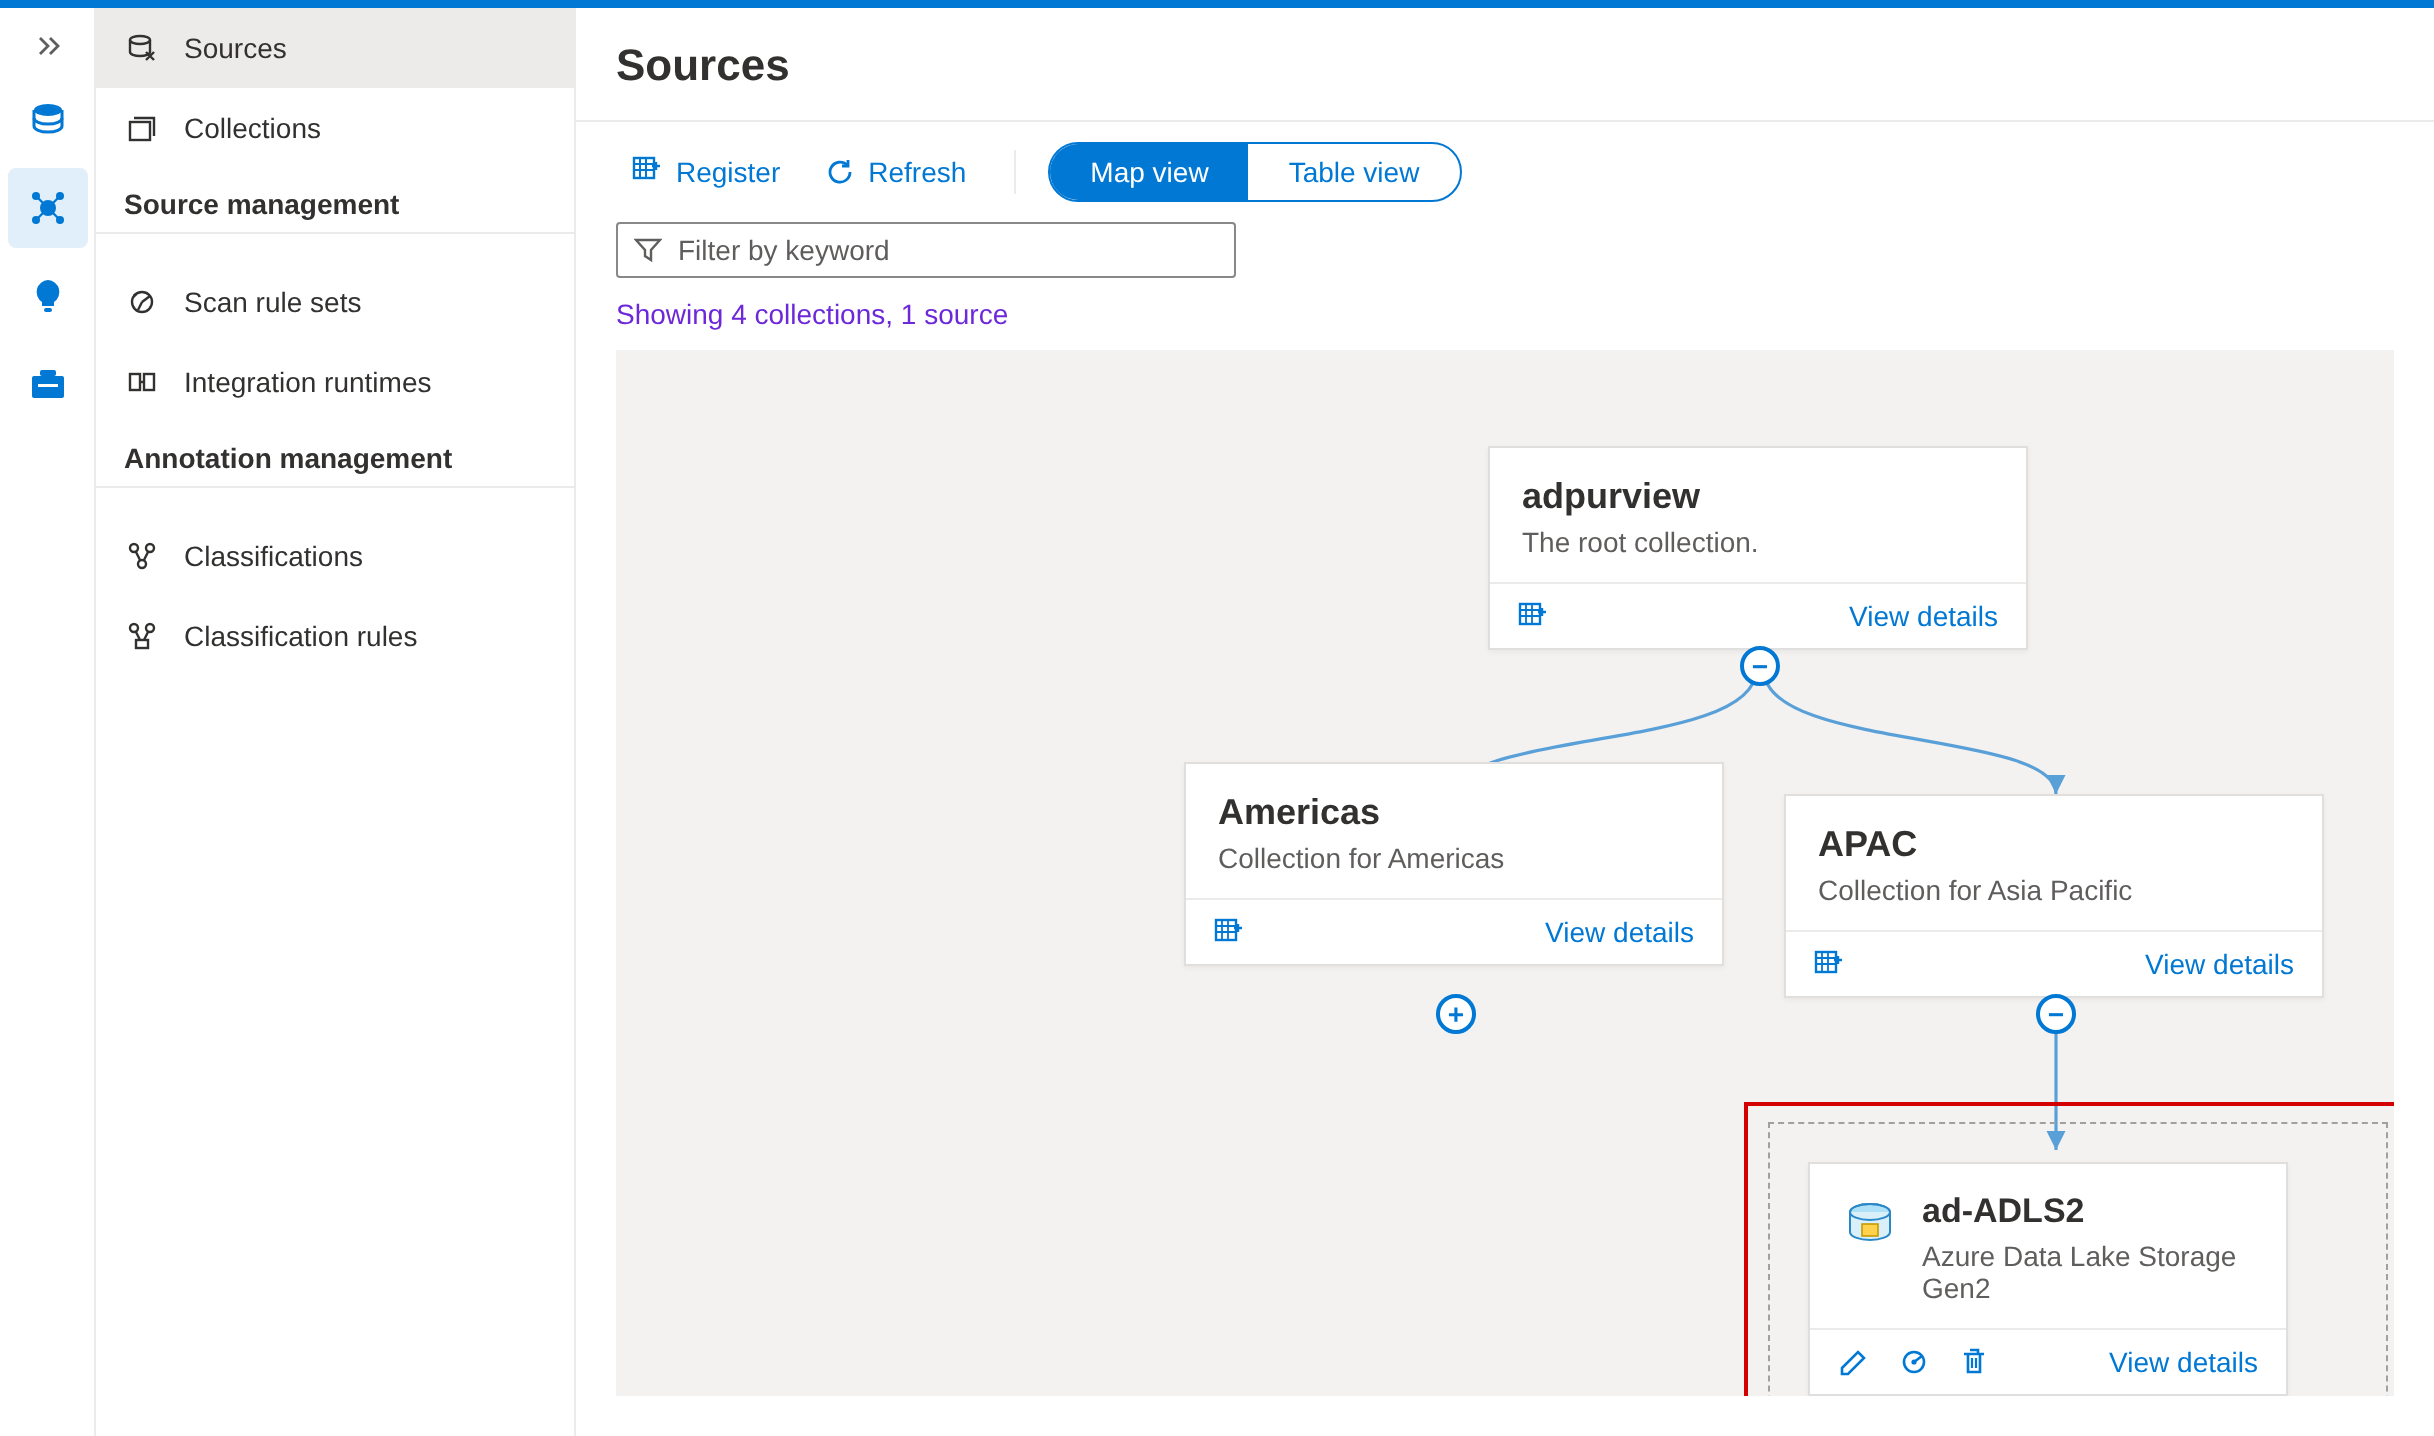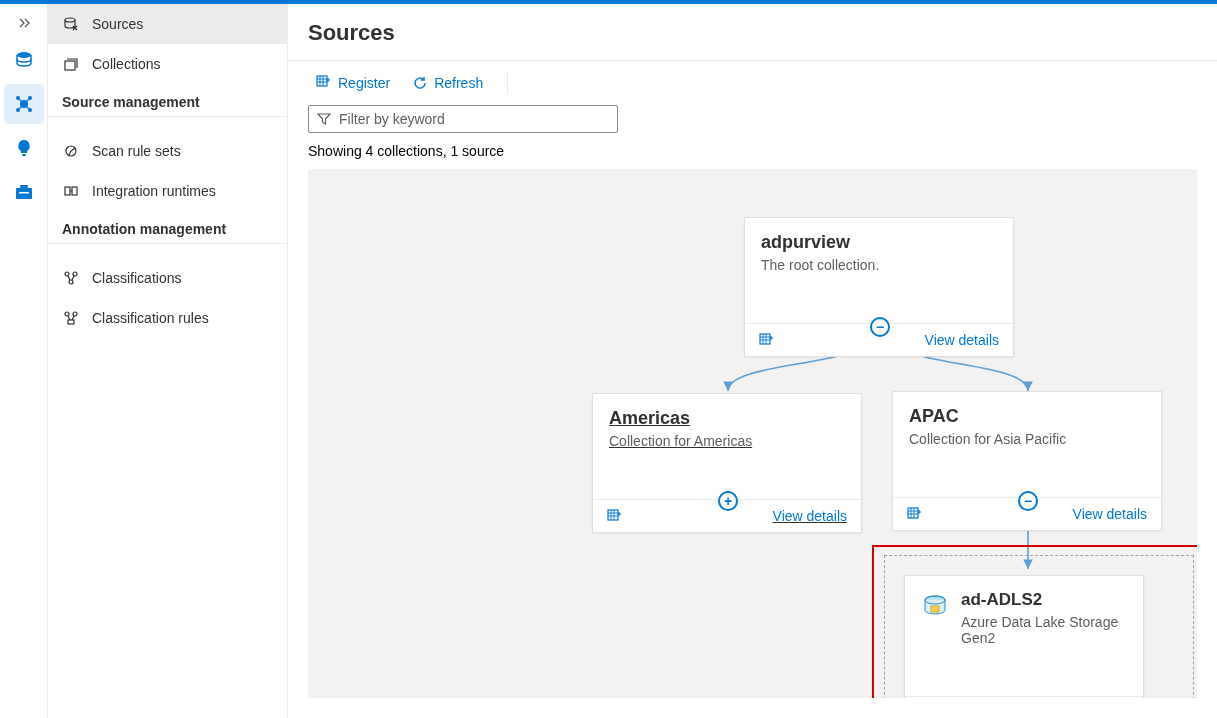--- a/index.html
+++ b/index.html
@@ -142,21 +142,21 @@
   .filter-input input {
     border:none;
     outline:none;
     font-size:14px;
     flex:1;
     color:#323130;
   }
   .filter-input input::placeholder { color:#605e5c; }
   .status-line {
     padding: 0 20px 10px 20px;
-    color:#000000;
+    color:#6d28d9;
     font-size:14px;
   }
   .canvas {
     flex:1;
     background:#f3f2f1;
     margin: 0 20px 20px 20px;
     position:relative;
     overflow:hidden;
   }
   .node {
@@ -178,21 +178,20 @@
   .node-sub {
     font-size:14px;
     color:#605e5c;
   }
   .node-footer {
     border-top:1px solid #edebe9;
     display:flex;
     align-items:center;
     justify-content:space-between;
     padding: 8px 14px;
-    margin-top: 38px;
   }
   .node-footer-left {
     display:flex;
     gap:14px;
     align-items:center;
     color:#0078d4;
   }
   .foot-icon { cursor:pointer; display:flex; }
   .view-details {
     color:#0078d4;
@@ -354,20 +353,28 @@
       <span>Register</span>
     </div>
     <div class="toolbar-btn">
       <svg width="16" height="16" viewBox="0 0 16 16">
           <path d="M13 8a5 5 0 1 1-1.5-3.5" fill="none" stroke="#0078d4" stroke-width="1.4"></path>
           <path d="M12 2v3h-3" fill="none" stroke="#0078d4" stroke-width="1.4"></path>
         </svg>
       <span>Refresh</span>
     </div>
     <div class="toolbar-sep"></div>
+    <div class="pill-toggle">
+      <div class="pill-option active">
+        <span>Map view</span>
+      </div>
+      <div class="pill-option">
+        <span>Table view</span>
+      </div>
+    </div>
   </div>
 
   <div class="filter-row">
     <div class="filter-input">
       <svg width="14" height="14" viewBox="0 0 14 14">
           <path d="M1 2h12l-4.5 5v5l-3-2V7z" fill="none" stroke="#605e5c" stroke-width="1.2"></path>
         </svg>
       <input type="text" placeholder="Filter by keyword" style="">
     </div>
   </div>
@@ -403,21 +410,21 @@
                 <path d="M1 5h10M1 8h10M4 2v10M7 2v10" stroke="#0078d4" stroke-width="0.9"></path>
                 <path d="M12 4v4M10 6h4" stroke="#0078d4" stroke-width="1.2"></path>
               </svg>
           </span>
         </div>
         <span class="view-details">View details</span>
       </div>
     </div>
     <div class="circle-btn" style="left:562px; top:148px;">−</div>
 
-    <div class="node" style="left:284px; top:224px;text-decoration:underline;">
+    <div class="node" style="left:284px; top:206px;">
       <div class="node-body">
         <div class="node-title">Americas</div>
         <div class="node-sub">Collection for Americas</div>
       </div>
       <div class="node-footer">
         <div class="node-footer-left">
           <span class="foot-icon">
             <svg width="16" height="16" viewBox="0 0 16 16">
                 <rect x="1" y="2" width="10" height="10" fill="none" stroke="#0078d4" stroke-width="1.2"></rect>
                 <path d="M1 5h10M1 8h10M4 2v10M7 2v10" stroke="#0078d4" stroke-width="0.9"></path>

